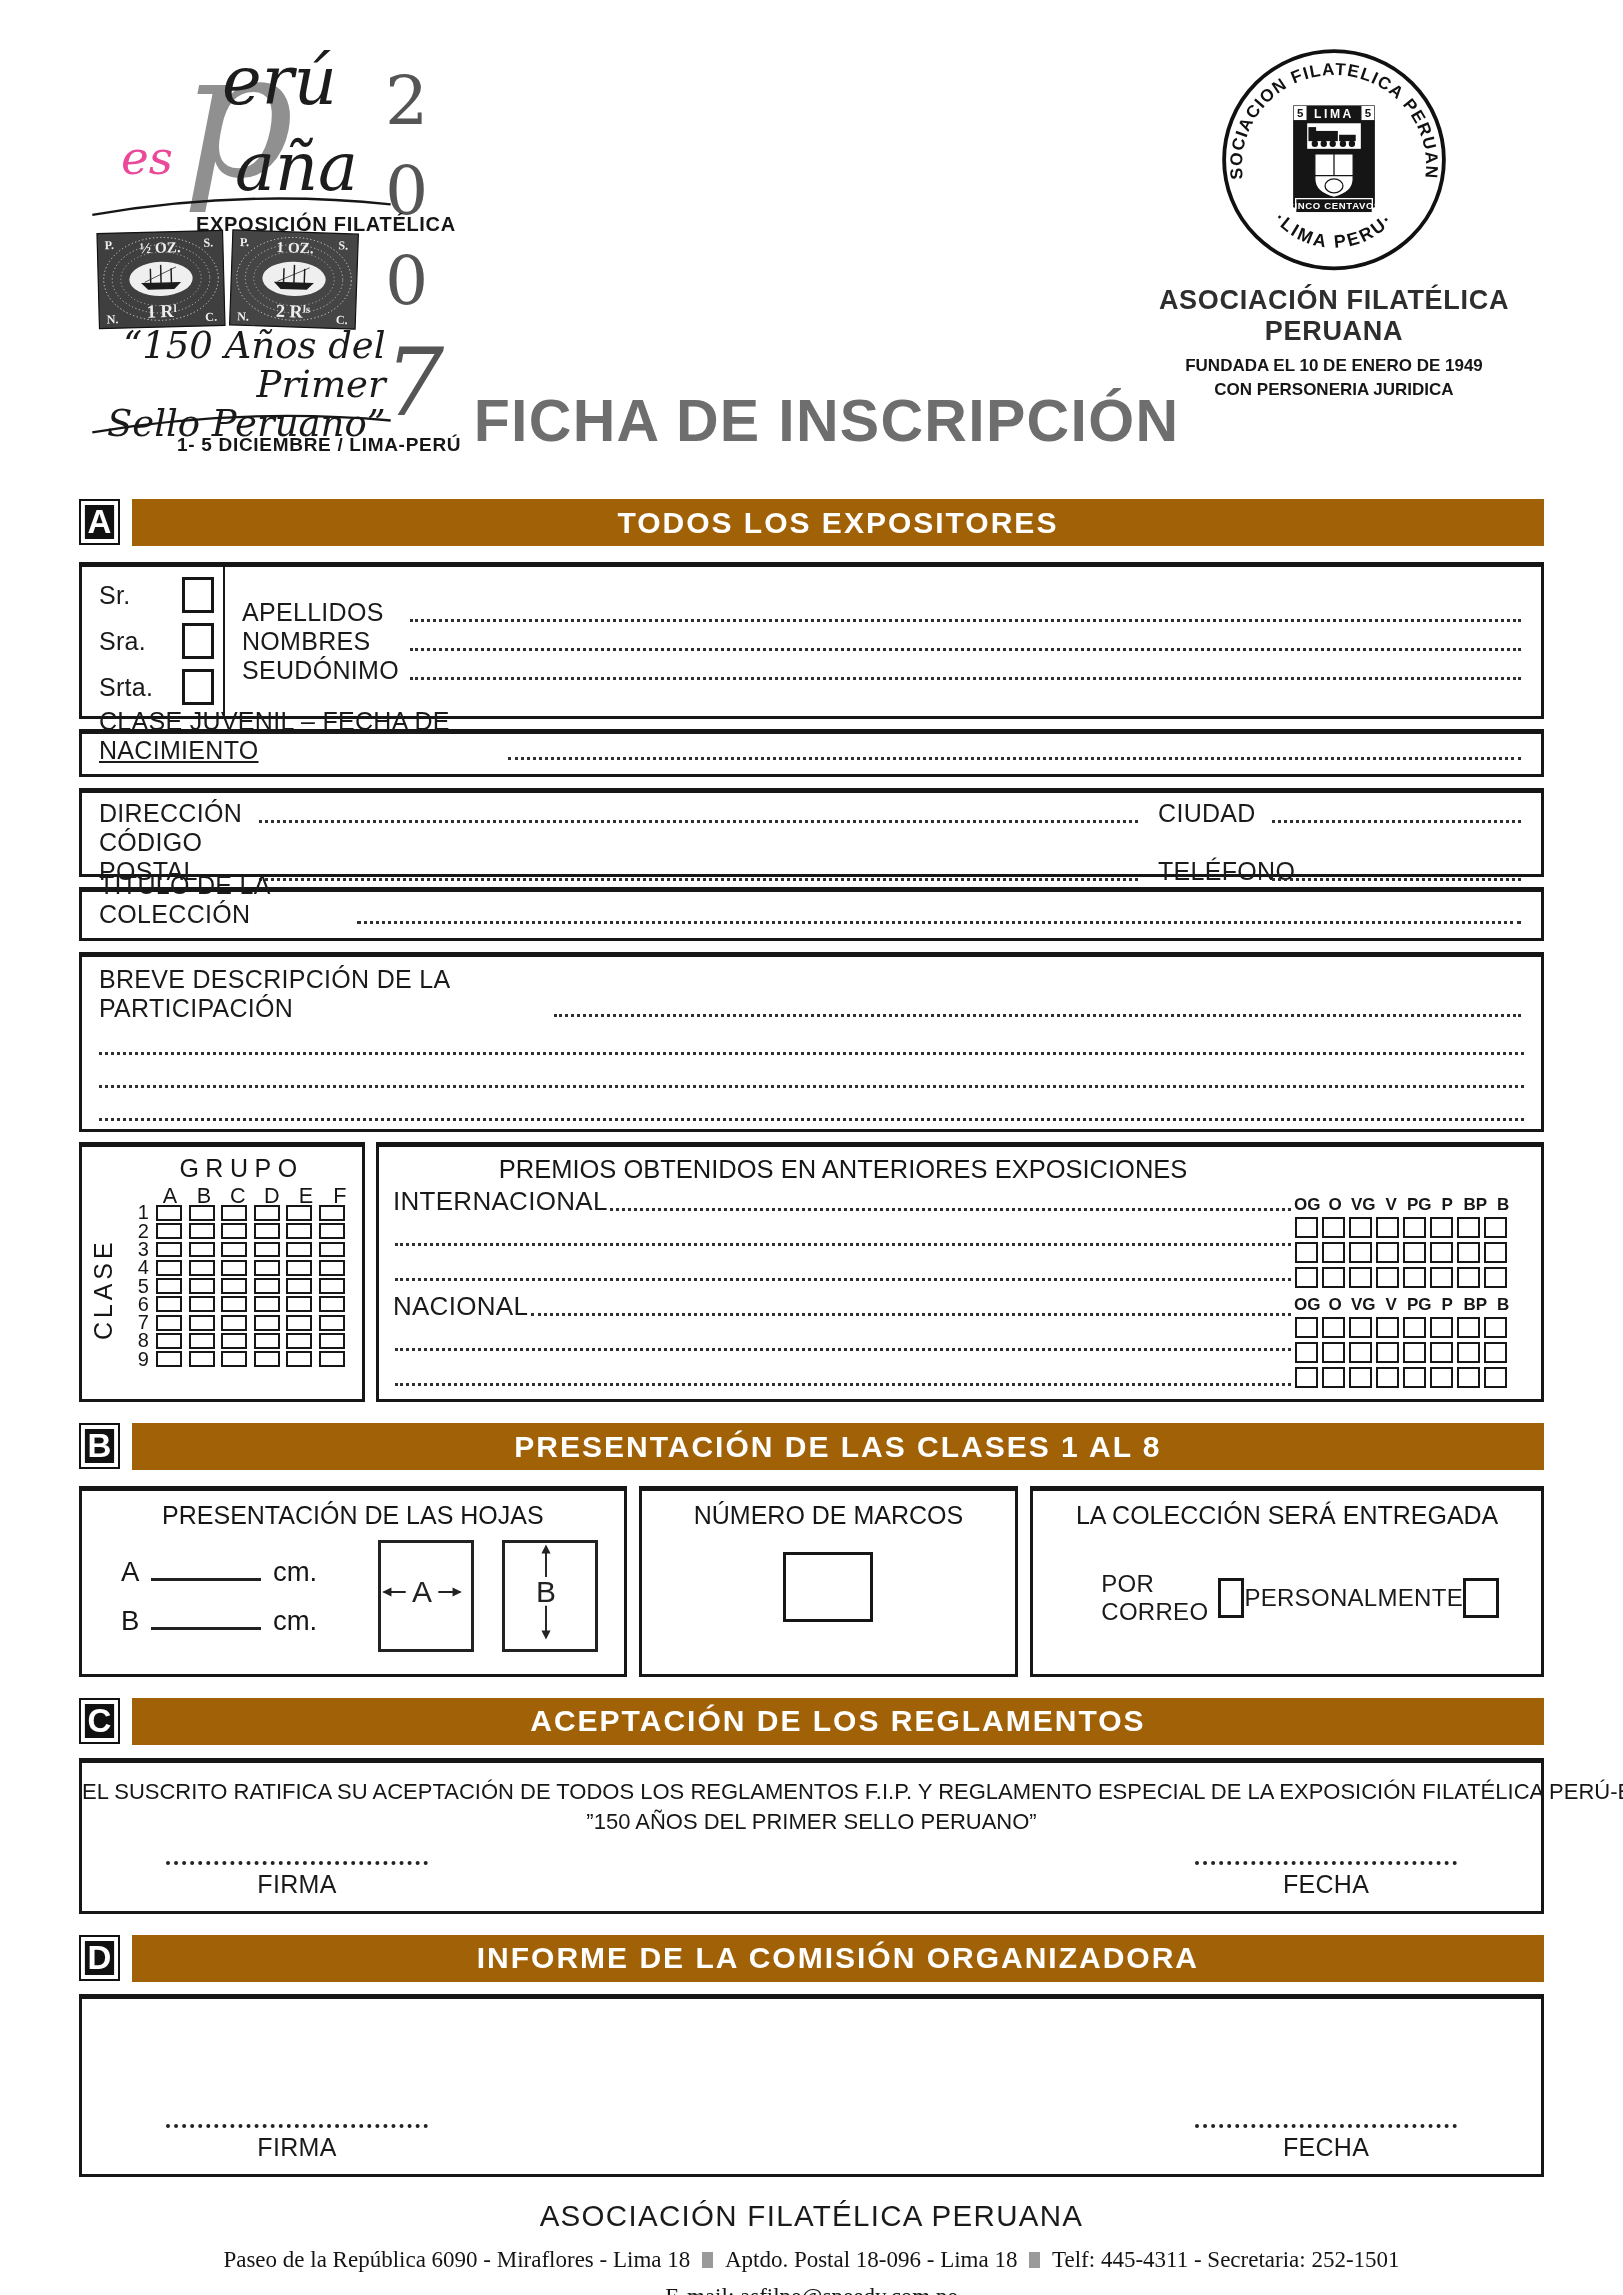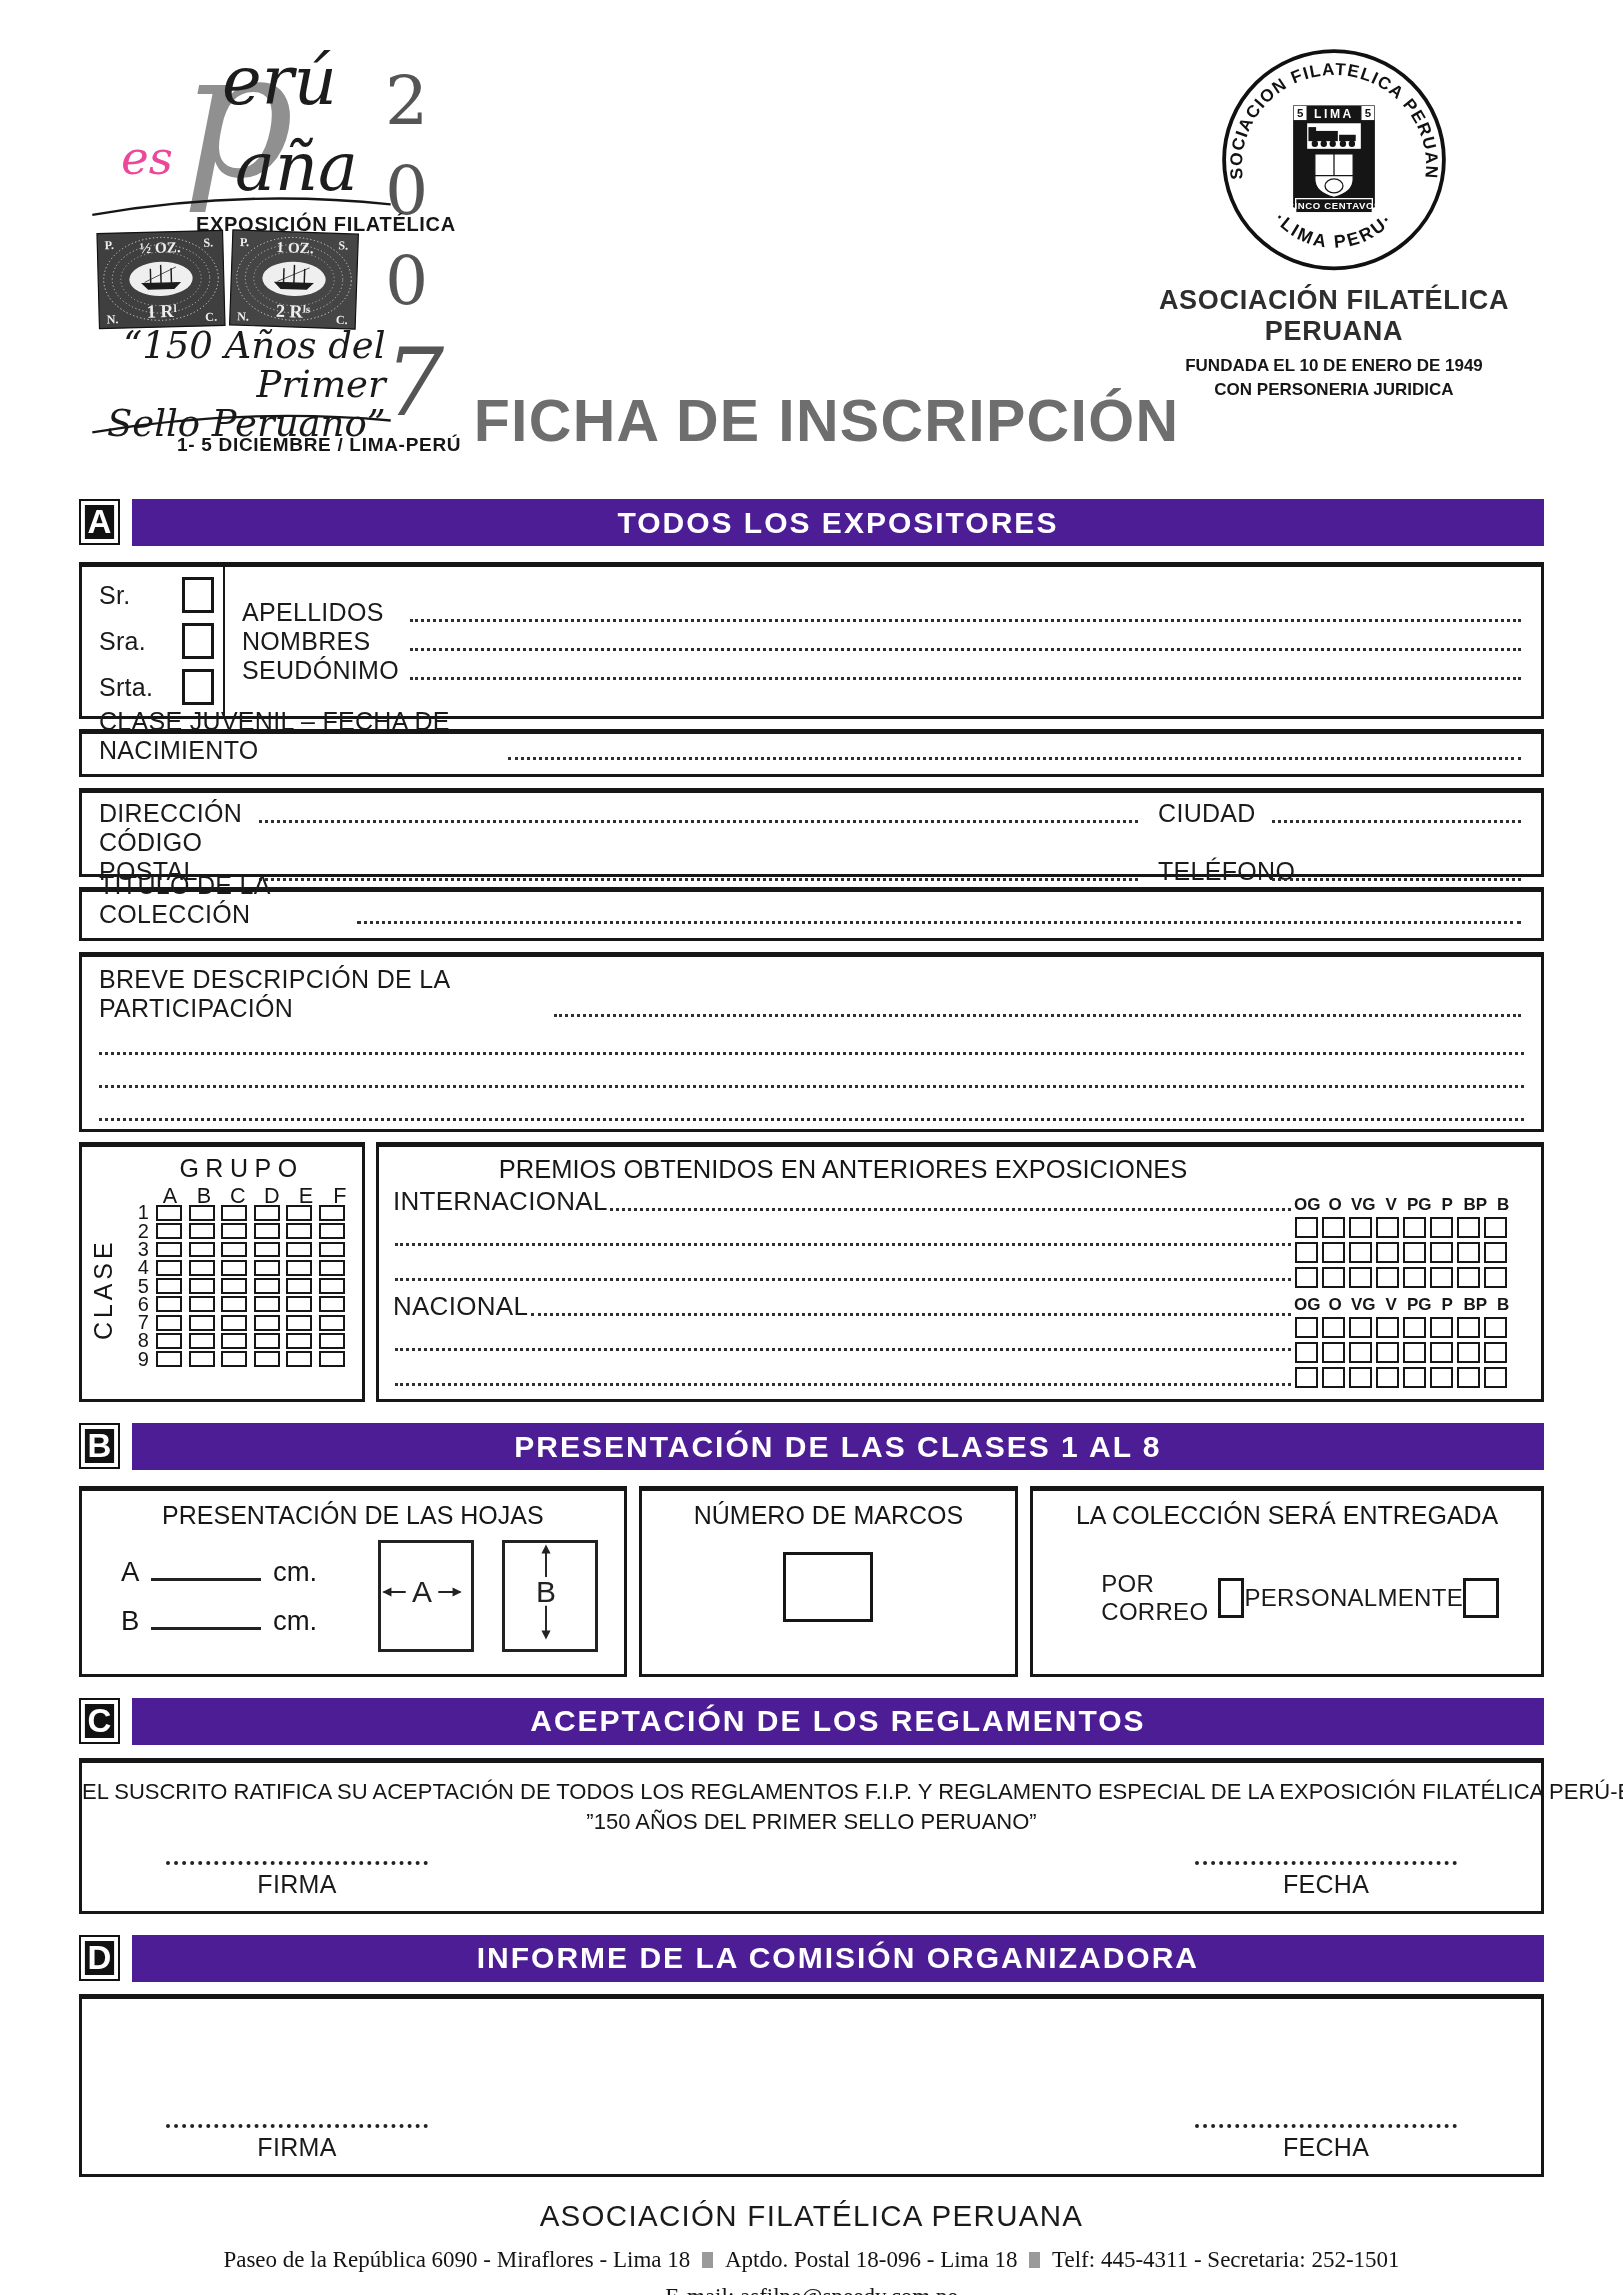--- a/index.html
+++ b/index.html
@@ -35,21 +35,21 @@
   .assoc svg{display:block;margin:0 auto;}
   .assoc-name{font-size:27px;font-weight:bold;margin-top:10.5px;letter-spacing:0.7px;color:#2e2e2e;}
   .assoc-founded{font-size:17px;font-weight:bold;margin-top:9.2px;}
   .assoc-legal{font-size:17px;font-weight:bold;margin-top:3.9px;}
 
   
   .content{padding:0 79px;}
   .sec-head{display:flex;align-items:stretch;gap:11.8px;}
   .sec-badge{width:37px;height:42px;background:#111;border:2.6px solid #111;box-shadow:inset 0 0 0 3.9px #fff;
              color:#fff;font-weight:bold;font-size:33px;display:flex;align-items:center;justify-content:center;}
-  .sec-bar{flex:1;background:#4c1d95;color:#fff;font-weight:bold;font-size:30px;letter-spacing:2px;
+  .sec-bar{flex:1;background:#a16207;color:#fff;font-weight:bold;font-size:30px;letter-spacing:2px;
            display:flex;align-items:center;justify-content:center;height:47px;}
   .fbox{border:3.3px solid #161616;border-top-width:5.9px;background:#fff;box-sizing:border-box;}
   .dots{flex:1;border-bottom:3.3px dotted #2f2f2f;margin:0 2.6px 5.2px 2.6px;min-height:6.5px;}
   .cb{background:#fff;border:3.3px solid #161616;}
   .lbl{font-size:25px;letter-spacing:0.3px;color:#1a1a1a;}
 
   
   .box-names{height:157px;margin-top:15.7px;display:flex;}
   .salut-col{width:143px;border-right:2px solid #161616;padding:10.5px 9.2px 10.5px 17px;
              display:flex;flex-direction:column;justify-content:space-between;box-sizing:border-box;}
@@ -297,21 +297,21 @@
           <div class="dots"></div>
         </div>
         <div class="frow">
           <span class="lbl">SEUDÓNIMO</span>
           <div class="dots"></div>
         </div>
       </div>
     </div>
 
     <div class="fbox box-line box-juvenil">
-      <span class="lbl" style="width:406px;">CLASE JUVENIL – FECHA DE NACIMIENTO</span>
+      <span class="lbl" style="width:406px;text-decoration:underline;">CLASE JUVENIL – FECHA DE NACIMIENTO</span>
       <div class="dots"></div>
     </div>
 
     <div class="fbox box-addr">
       <div class="arow">
         <span class="lbl a1">DIRECCIÓN</span>
         <div class="dots w1"></div>
         <span class="lbl a2">CIUDAD</span>
         <div class="dots w2"></div>
       </div>

